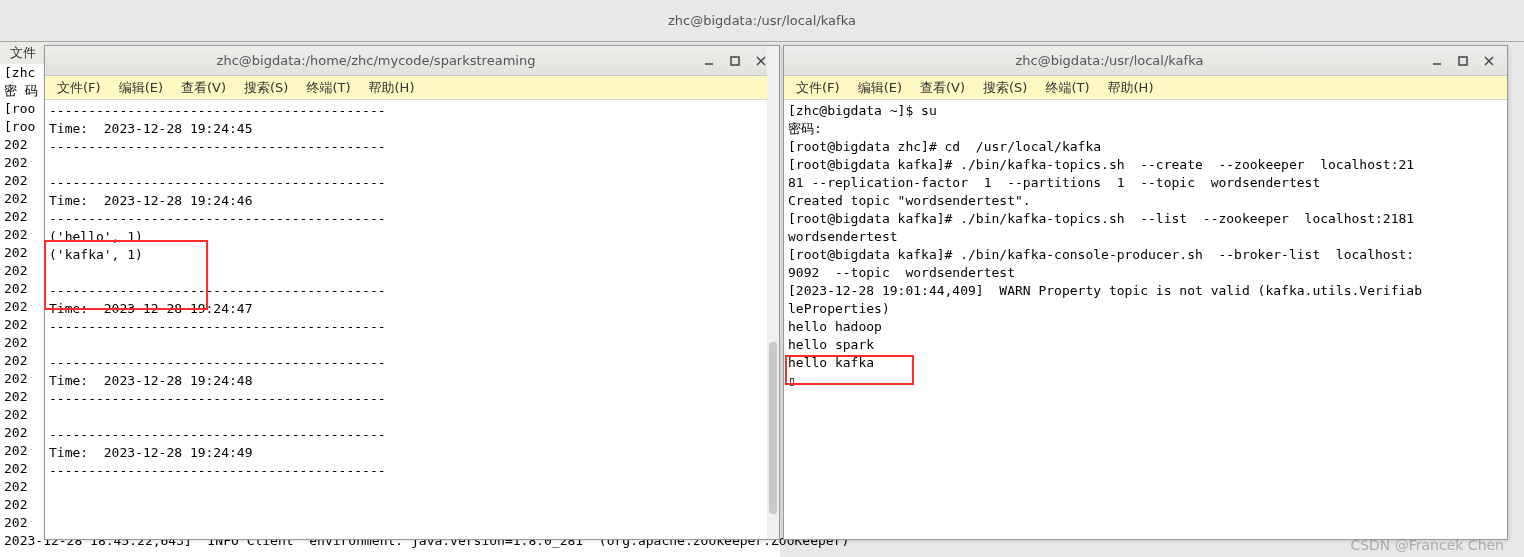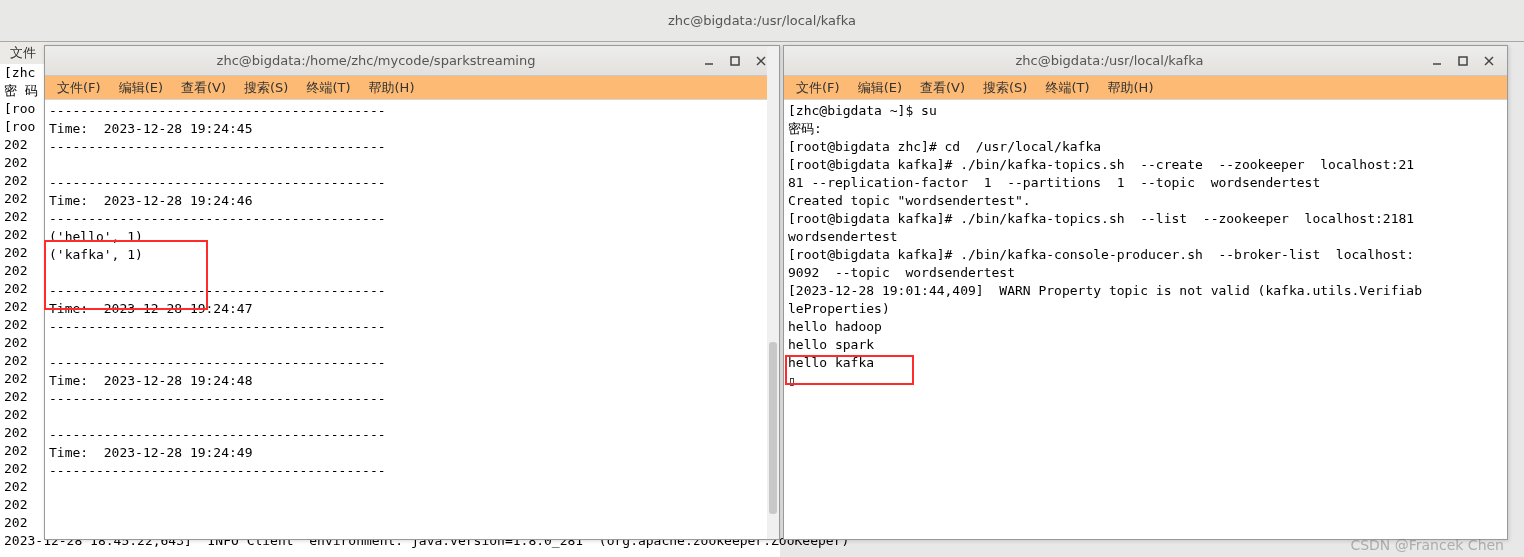--- a/index.html
+++ b/index.html
@@ -69,21 +69,21 @@
     .title-btns { display: flex; gap: 6px; }
     .title-btn {
       width: 20px; height: 18px;
       display: flex; align-items: center; justify-content: center;
       color: #444; font-size: 11px;
       cursor: pointer;
     }
     .title-btn svg { width: 12px; height: 12px; }
     .menubar {
       height: 24px;
-      background: #fdba74;
+      background: #fef9c3;
       border-bottom: 1px solid #d5d5d5;
       display: flex;
       align-items: center;
       padding: 0 4px;
       gap: 2px;
       color: #333;
       flex-shrink: 0;
     }
     .menu-item { padding: 2px 8px; cursor: pointer; }
     .terminal {

